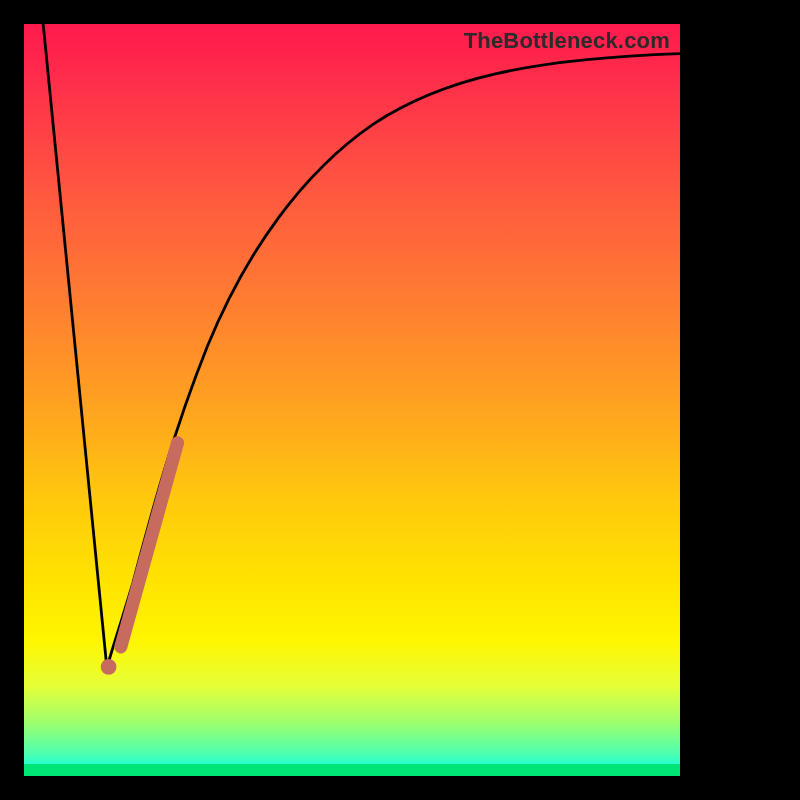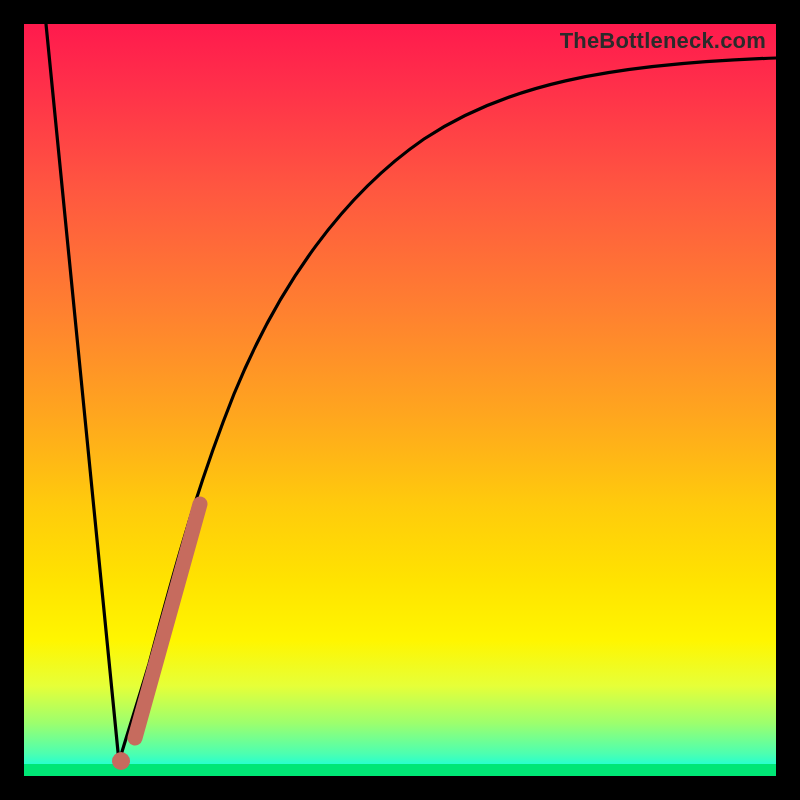--- a/index.html
+++ b/index.html
@@ -13,21 +13,21 @@
   }
   .frame {
     position: absolute;
     inset: 0;
     background: #000;
   }
   .plot-area {
     position: absolute;
     left: 24px;
     top: 24px;
-    width: 752px;
+    width: 656px;
     height: 752px;
     overflow: hidden;
   }
   .gradient {
     position: absolute;
     inset: 0;
     background: linear-gradient(
       to bottom,
       #ff1a4d 0%,
       #ff2f4a 8%,

